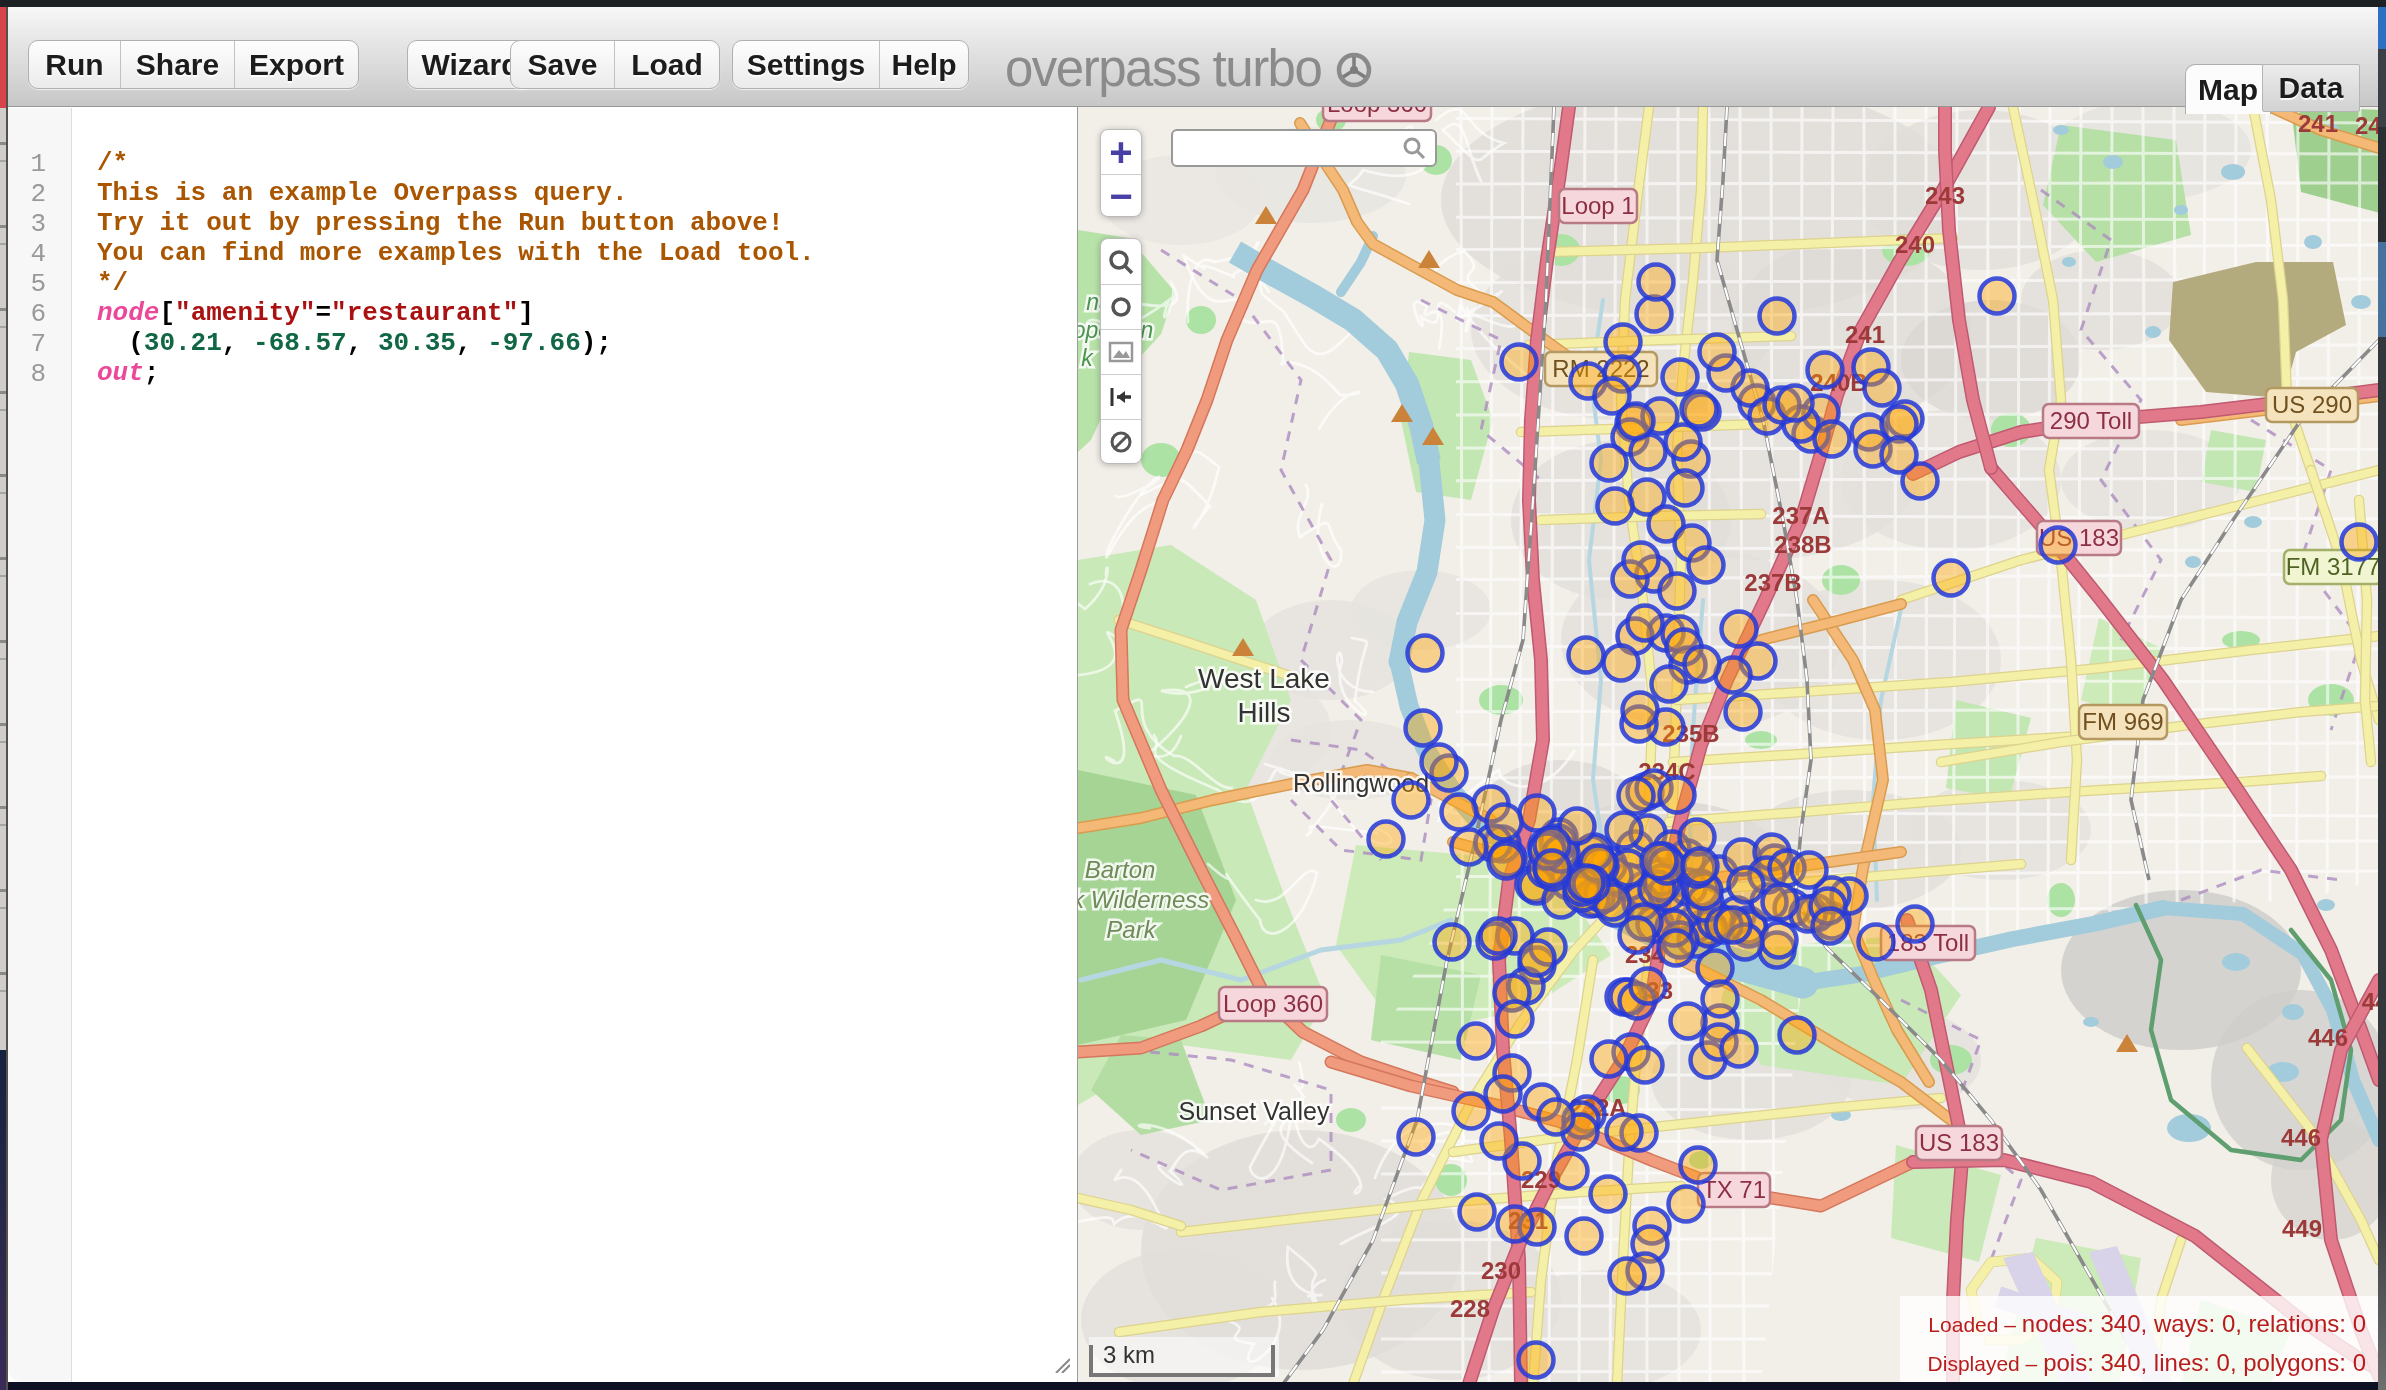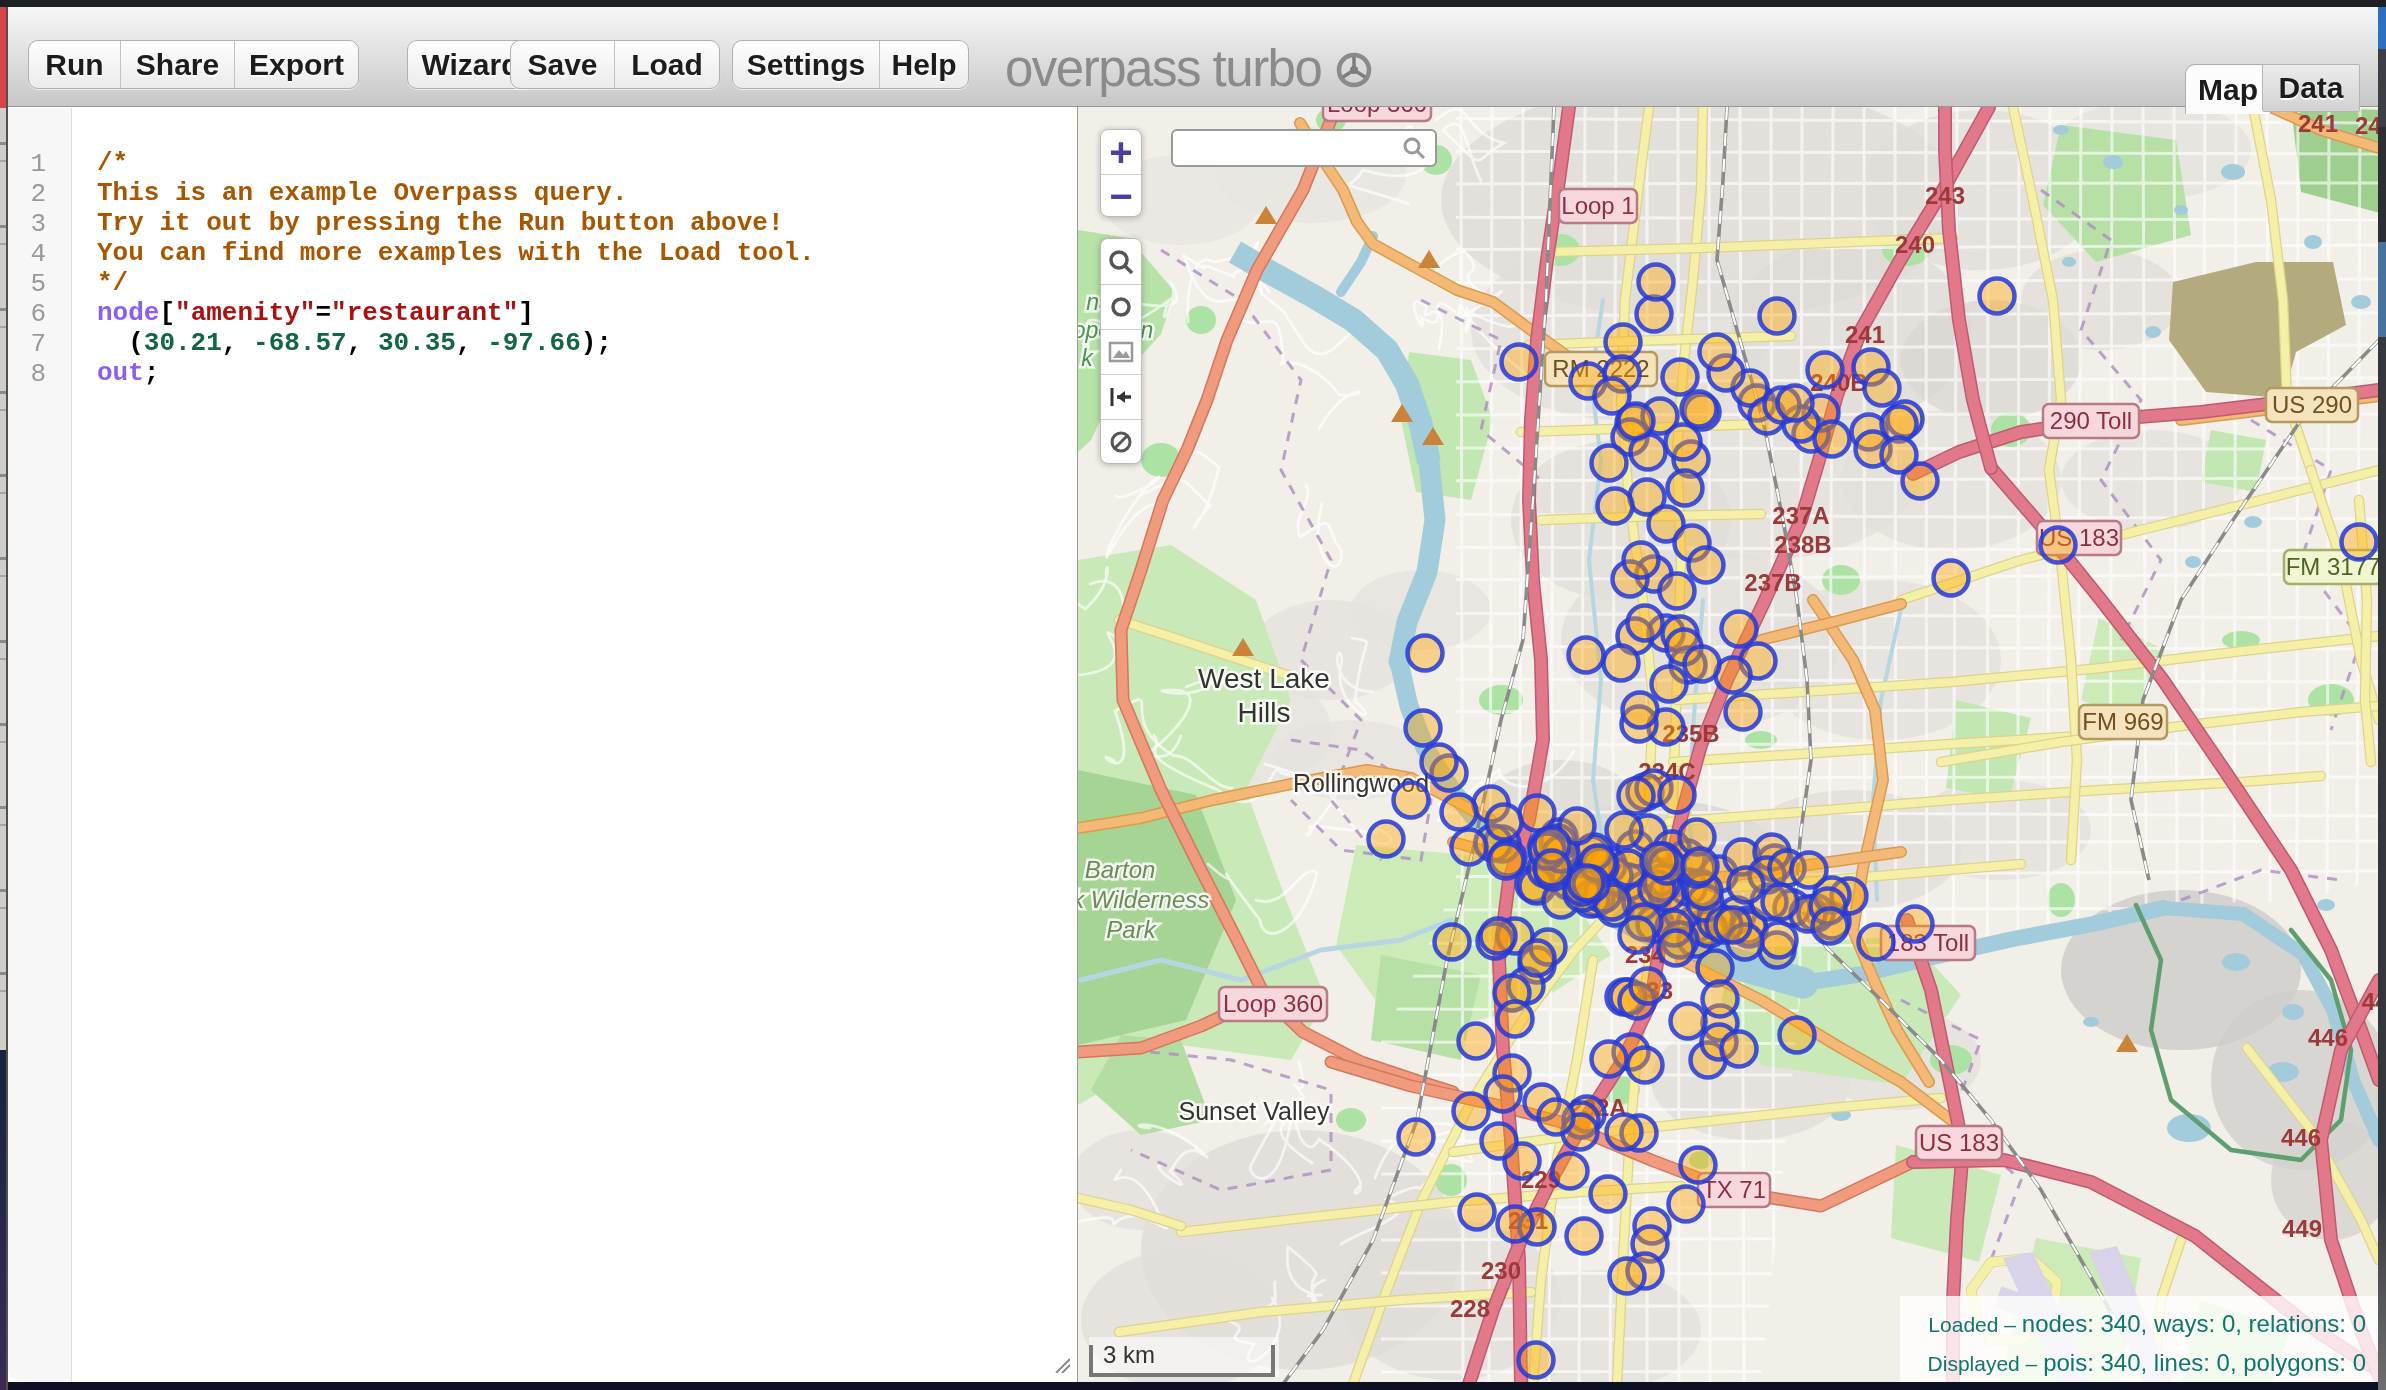--- a/index.html
+++ b/index.html
@@ -44,21 +44,21 @@
 
 #editor { left:8px; top:108px; width:1069px; height:1274px; background:#ffffff;
   border-radius:0 0 0 14px; z-index:10; }
 #gutter { position:absolute; left:0; top:0; width:64px; height:1274px;
   background:#f7f7f7; border-right:1px solid #dddddd; border-radius:0 0 0 14px; }
 #lnums { position:absolute; left:0; top:41px; width:38px; text-align:right;
   font-family:"Liberation Mono", monospace; font-size:26px; line-height:30px; color:#999; }
 #code { position:absolute; left:89px; top:40px;
   font-family:"Liberation Mono", monospace; font-size:26px; line-height:30px;
   font-weight:bold; white-space:pre; color:#000; }
-.cm-com { color:#aa5500; } .cm-kw { color:#8b5cf6; }
+.cm-com { color:#aa5500; } .cm-kw { color:#ec4899;font-style:italic; }
 .cm-str { color:#aa1111; } .cm-num { color:#116644; }
 #rsz { position:absolute; left:1044px; top:1247px; width:18px; height:18px; }
 
 
 #map { left:1077px; top:107px; width:1301px; height:1277px; overflow:hidden;
   background:#f2efe9; z-index:5; border-left:1px solid #9a9a9a; }
 .ctl { position:absolute; background:#fff; border:1px solid #bbb; border-radius:8px;
   box-shadow:0 1px 6px rgba(0,0,0,.25); }
 #zoomctl { left:22px; top:22px; width:42px; height:88px; }
 #zoomctl .zb { width:100%; height:44px; display:flex; align-items:center; justify-content:center;
@@ -68,21 +68,21 @@
   border-radius:6px; background:#fff; box-shadow:none; }
 #toolstack { left:22px; top:131px; width:42px; height:226px; }
 #toolstack .tc { width:100%; height:45px; display:flex; align-items:center; justify-content:center; }
 #toolstack .tc + .tc { border-top:1px solid #ccc; }
 #scalebar { position:absolute; left:11px; bottom:7px; width:190px; height:40px;
   background:rgba(255,255,255,.55); }
 #scalebar .bar { position:absolute; left:0; bottom:0; width:186px; height:32px;
   border:4px solid #777; border-top:none; }
 #scalebar .txt { position:absolute; left:14px; top:4px; font-size:24px; color:#333; }
 #attrib { position:absolute; right:0; bottom:0; width:478px; height:88px;
-  background:rgba(255,255,255,.8); font-size:21px; color:#0f766e; text-align:right;
+  background:rgba(255,255,255,.8); font-size:21px; color:#b91c1c; text-align:right;
   padding:9px 12px 0 0; line-height:38px; white-space:nowrap; }
 #attrib b { font-weight:normal; font-size:24px; }
 </style></head>
 <body>
 <div id="stage">
   <div class="abs" id="toolbar">
     <div class="btngrp" style="left:20px;">
       <div class="btn" style="width:91px">Run</div>
         <div class="btn" style="width:114px">Share</div>
         <div class="btn" style="width:124px">Export</div>

